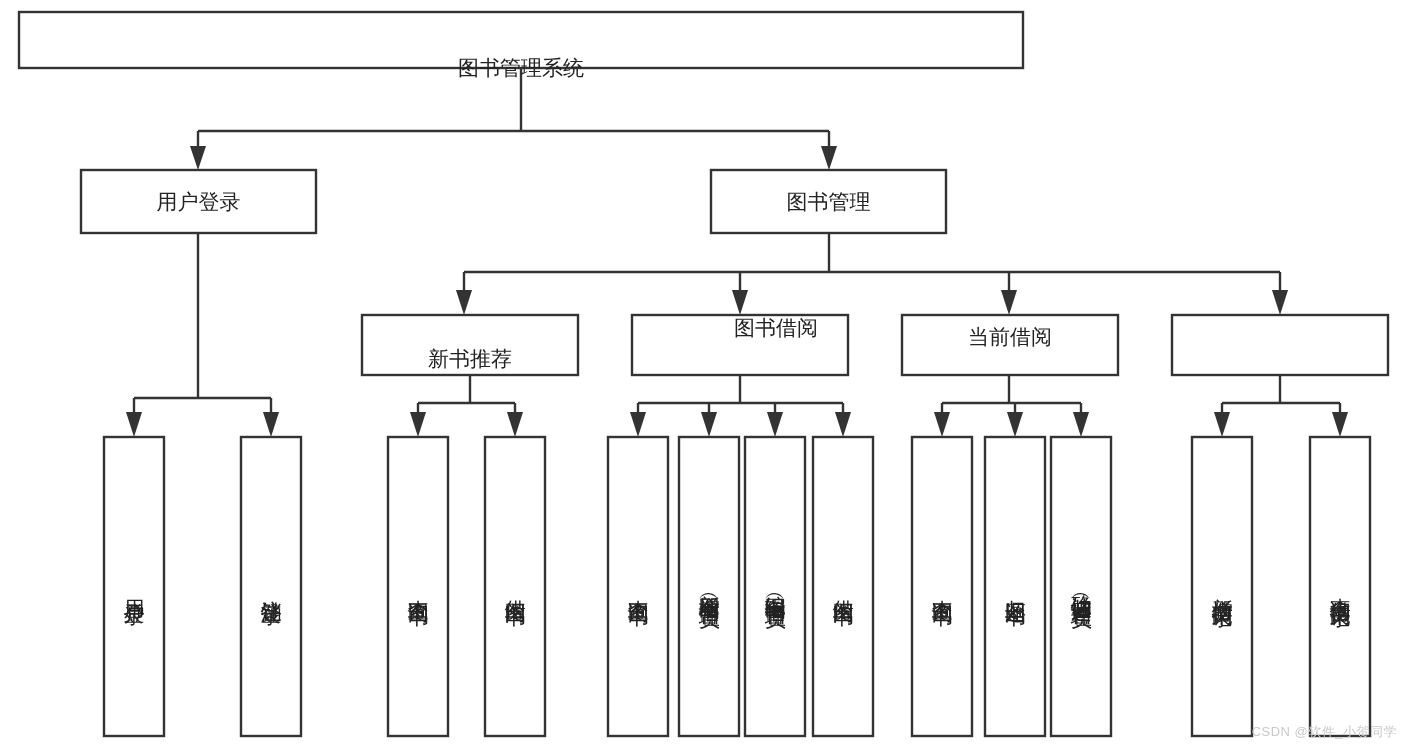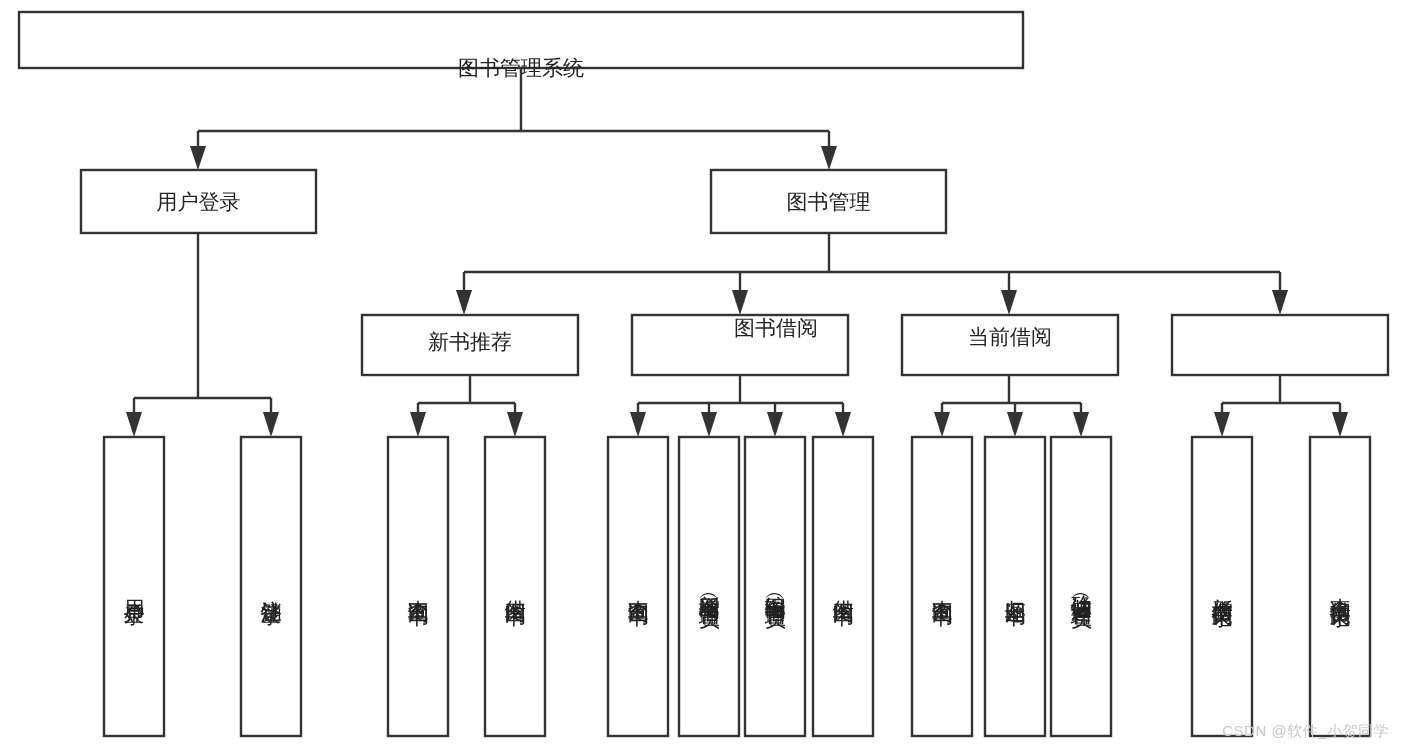--- a/index.html
+++ b/index.html
@@ -36,24 +36,24 @@
     stroke-width: 2.4;
     fill: none;
     stroke-linecap: butt;
   }
   .arrow-head {
     fill: #333333;
     stroke: none;
   }
   .watermark {
     position: absolute;
-    right: 16px;
+    right: 8px;
     bottom: 6px;
     font-family: "Liberation Sans", "DejaVu Sans", sans-serif;
-    font-size: 15px;
+    font-size: 13px;
     color: #c9c9c9;
     letter-spacing: 0.5px;
     white-space: nowrap;
     user-select: none;
   }
   .vlabel {
     position: absolute;
     writing-mode: vertical-rl;
     text-orientation: upright;
     font-family: "Liberation Sans", "DejaVu Sans", sans-serif;
@@ -181,21 +181,21 @@
     <rect class="node-box" x="1051" y="437" width="60" height="299"></rect>
     <rect class="node-box" x="1192" y="437" width="60" height="299"></rect>
     <rect class="node-box" x="1310" y="437" width="60" height="299"></rect>
   </svg>
 
   <div class="hlabel" style="left:19px; top:12px; width:1004px; height:40px;margin-top:36px;">图书管理系统</div>
 
   <div class="hlabel" style="left:81px; top:170px; width:235px; height:63px;">用户登录</div>
   <div class="hlabel" style="left:711px; top:170px; width:235px; height:63px;">图书管理</div>
 
-  <div class="hlabel" style="left:362px; top:315px; width:216px; height:53px;">新书推荐</div>
+  <div class="hlabel" style="left:362px; top:332px; width:216px; height:53px;">新书推荐</div>
   <div class="hlabel" style="left:632px; top:298px; width:216px; height:60px;padding-left:36px;">图书借阅</div>
   <div class="hlabel" style="left:902px; top:315px; width:216px; height:44px;">当前借阅</div>
 
   <div class="vlabel" style="left:104px; top:437px; width:60px; height:299px;">用户登录</div>
   <div class="vlabel" style="left:241px; top:437px; width:60px; height:299px;">注销登录</div>
   <div class="vlabel" style="left:388px; top:437px; width:60px; height:299px;">查询图书</div>
   <div class="vlabel" style="left:485px; top:437px; width:60px; height:299px;">借阅图书</div>
   <div class="vlabel" style="left:608px; top:437px; width:60px; height:299px;">查询图书</div>
   <div class="vlabel" style="left:679px; top:437px; width:60px; height:299px;">新增图书（管理员）</div>
   <div class="vlabel" style="left:745px; top:437px; width:60px; height:299px;">编辑图书（管理员）</div>

